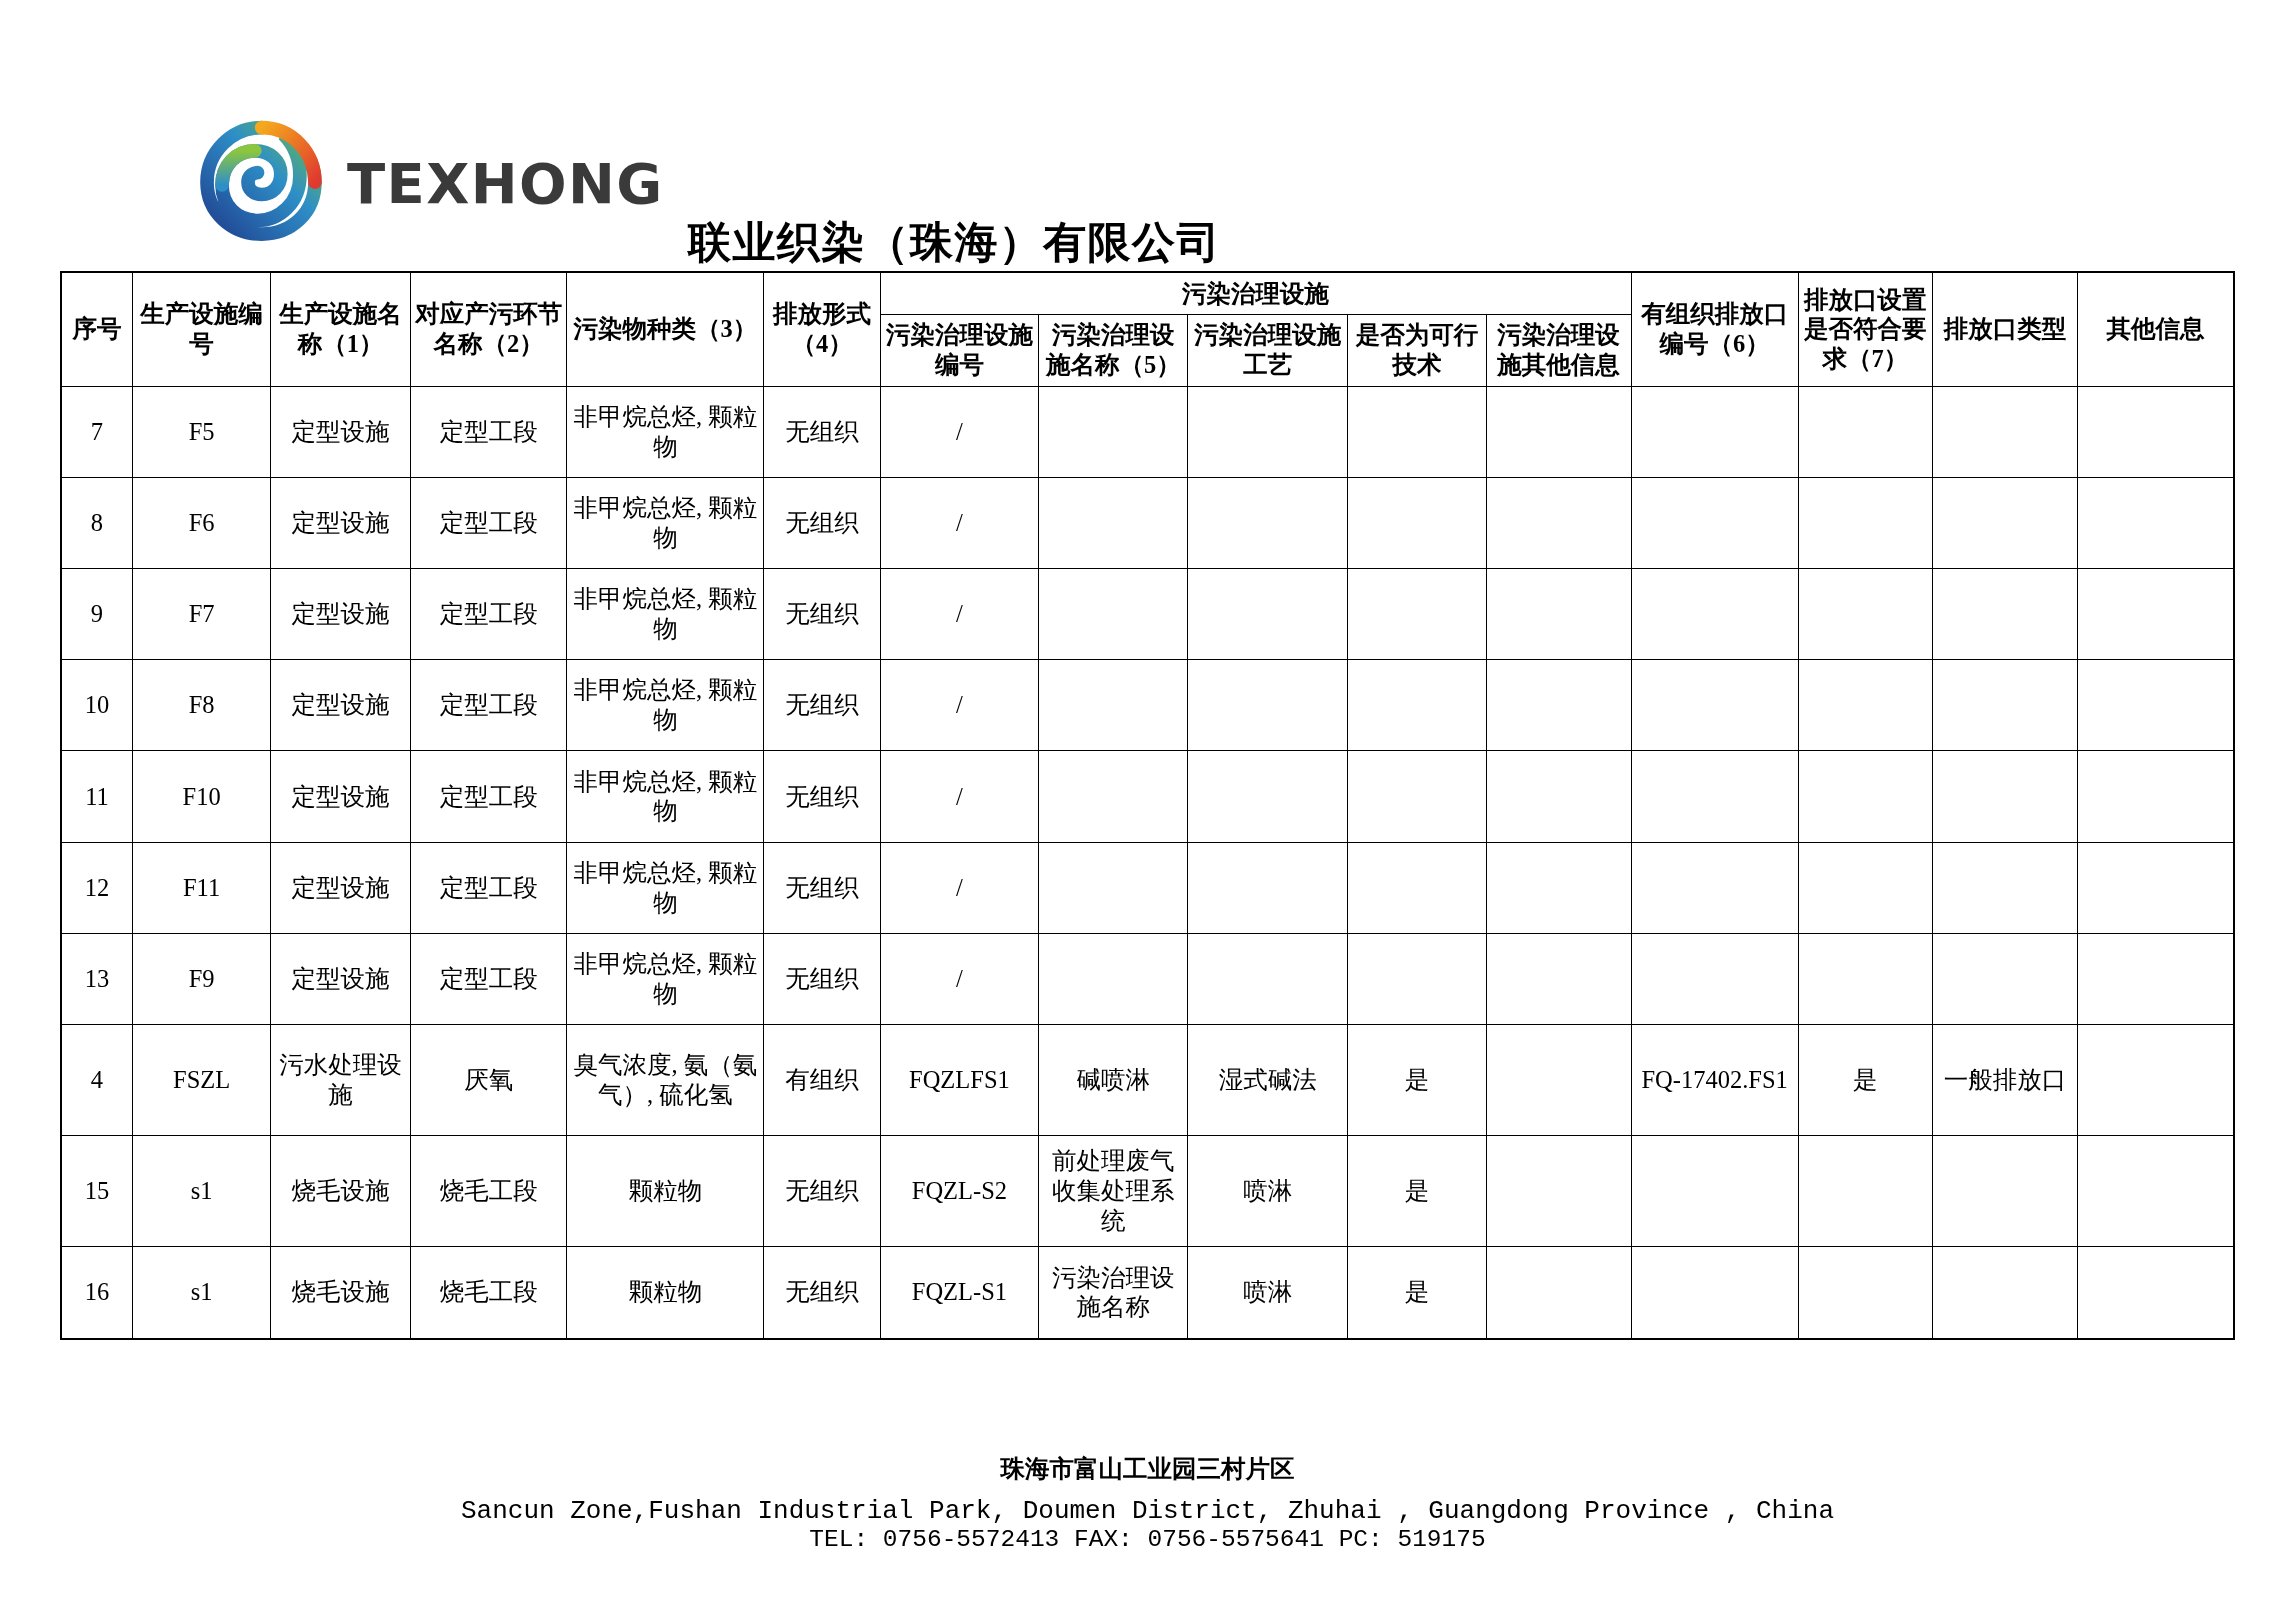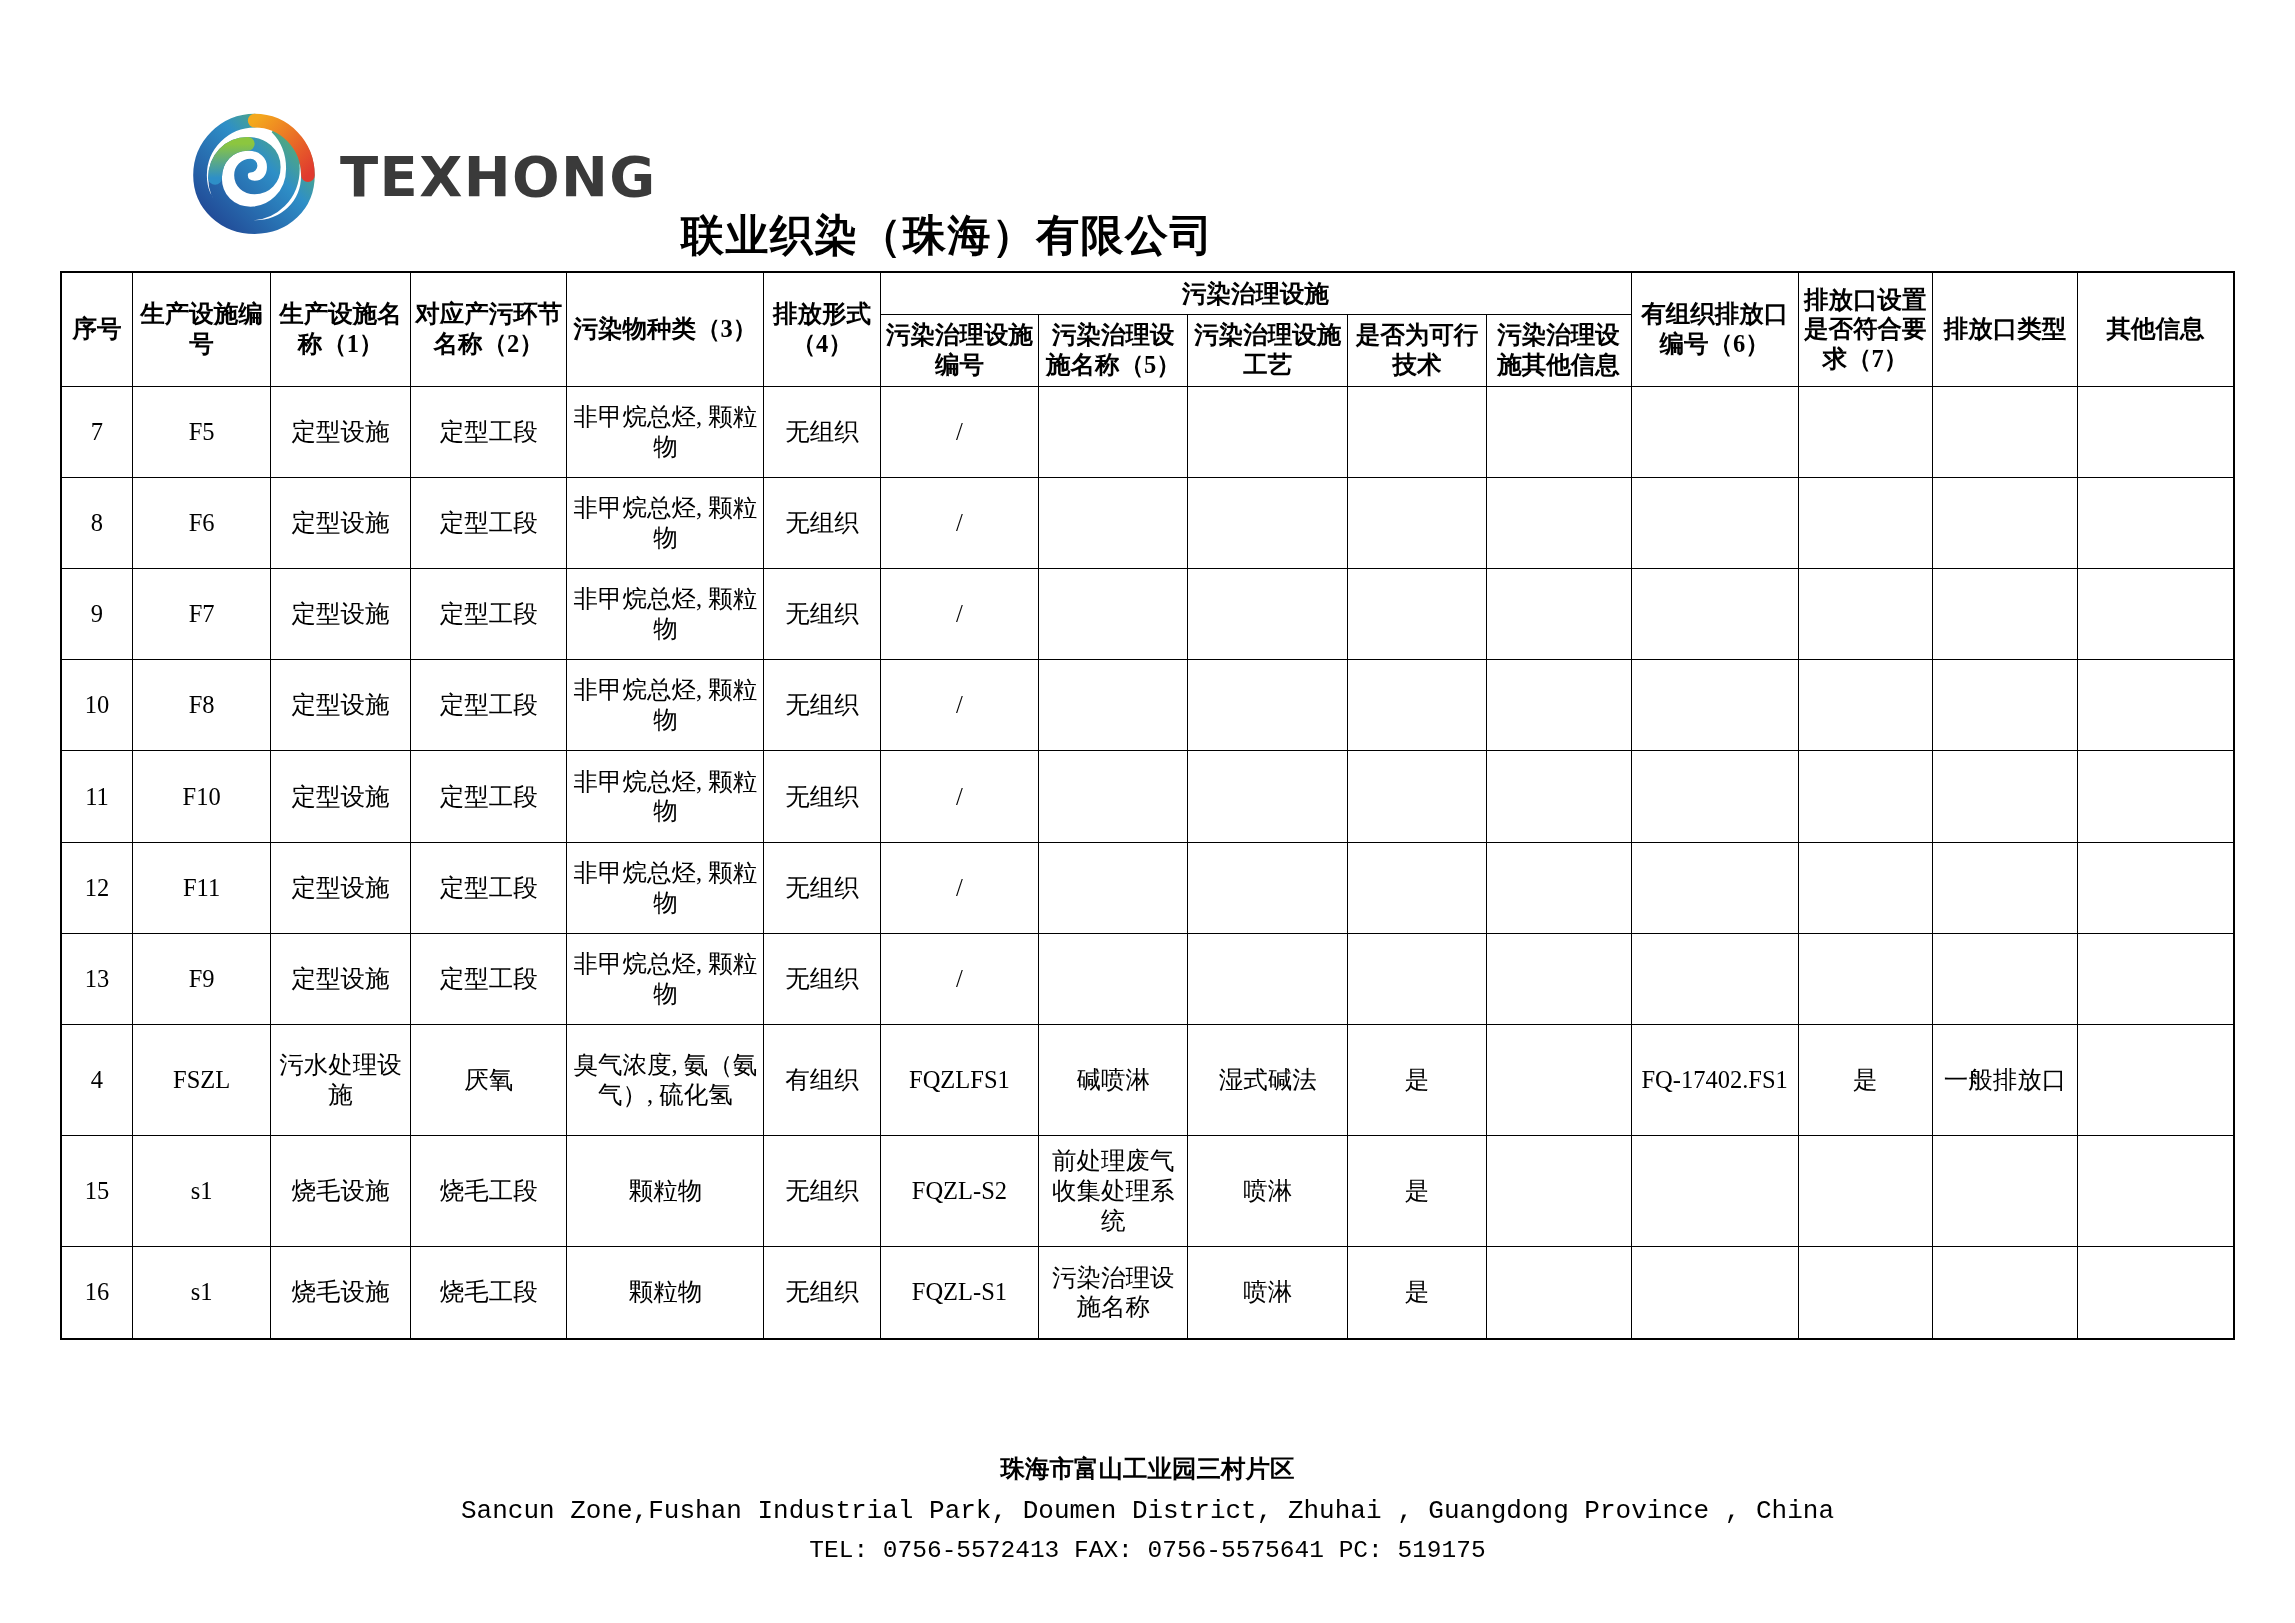--- a/index.html
+++ b/index.html
@@ -13,21 +13,21 @@
     font-family: "Liberation Serif", serif;
     color: #000000;
     position: relative;
     overflow: hidden;
   }
   .page {
     position: relative;
     width: 2295px;
     height: 1623px;
     box-sizing: border-box;
-    padding: 9px;
+    padding: 16px;
   }
   
   .header {
     position: relative;
     height: 198px;
   }
   .logo-wrap {
     position: absolute;
     left: 176px;
     top: 102px;
@@ -102,21 +102,21 @@
     text-align: center;
     font-family: Liberation Mono, monospace;
   }
   .footer .cn {
     font-size: 24.5px;
     font-weight: bold;
     margin-bottom: 11px;
   }
   .footer .en {
     font-size: 26px;
-    margin-bottom: 11px;
+    margin-bottom: 0;
   }
   .footer .tel {
     font-size: 24.5px;
   }
 </style>
 </head>
 <body>
 
 <div class="page">
 

